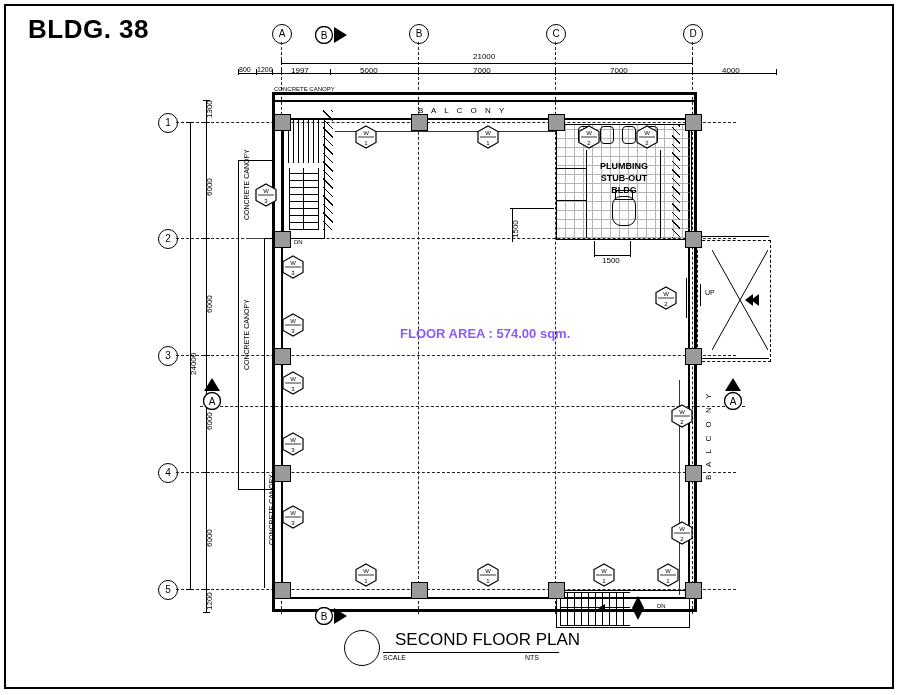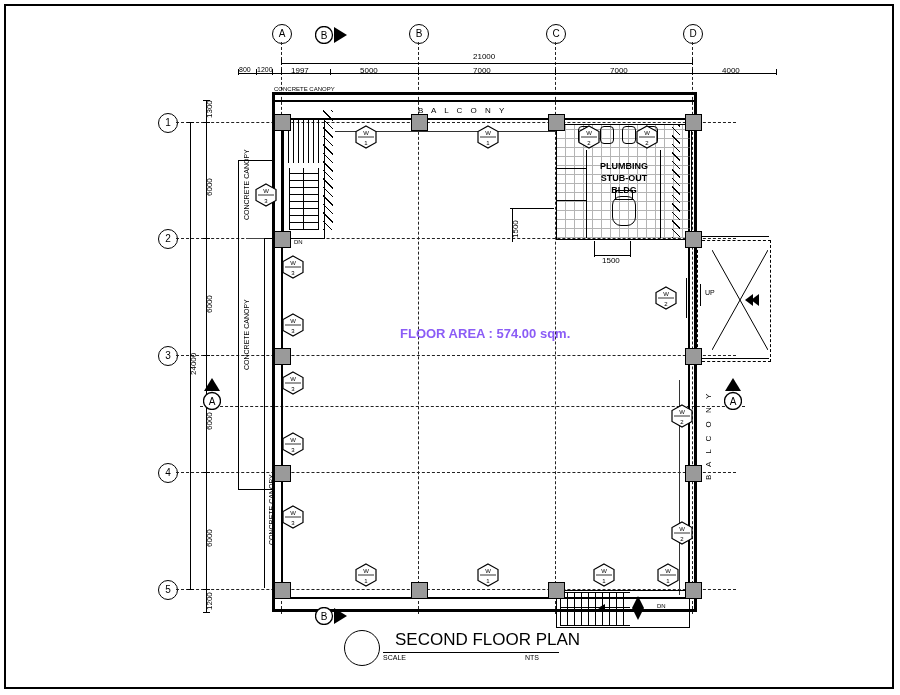--- a/index.html
+++ b/index.html
@@ -43,20 +43,21 @@
      repeating-linear-gradient(90deg,#000 0 1px,transparent 1px 7px);border-top:1px solid #000;border-bottom:1px solid #000;}
   .tick{position:absolute;background:#000;width:1px;height:6px;}
 </style>
 </head>
 <body>
 
 <div id="page">
 
   <div class="frame"></div>
 
+  <div class="title">BLDG. 38</div>
 
   <div class="gridcirc" style="left:272px;top:24px;">A</div>
   <div class="gridcirc" style="left:409px;top:24px;">B</div>
   <div class="gridcirc" style="left:546px;top:24px;">C</div>
   <div class="gridcirc" style="left:683px;top:24px;">D</div>
 
   <div class="dash-v" style="left:281px;top:42px;height:572px;"></div>
   <div class="dash-v" style="left:418px;top:42px;height:572px;"></div>
   <div class="dash-v" style="left:555px;top:42px;height:572px;"></div>
   <div class="dash-v" style="left:692px;top:42px;height:572px;"></div>

